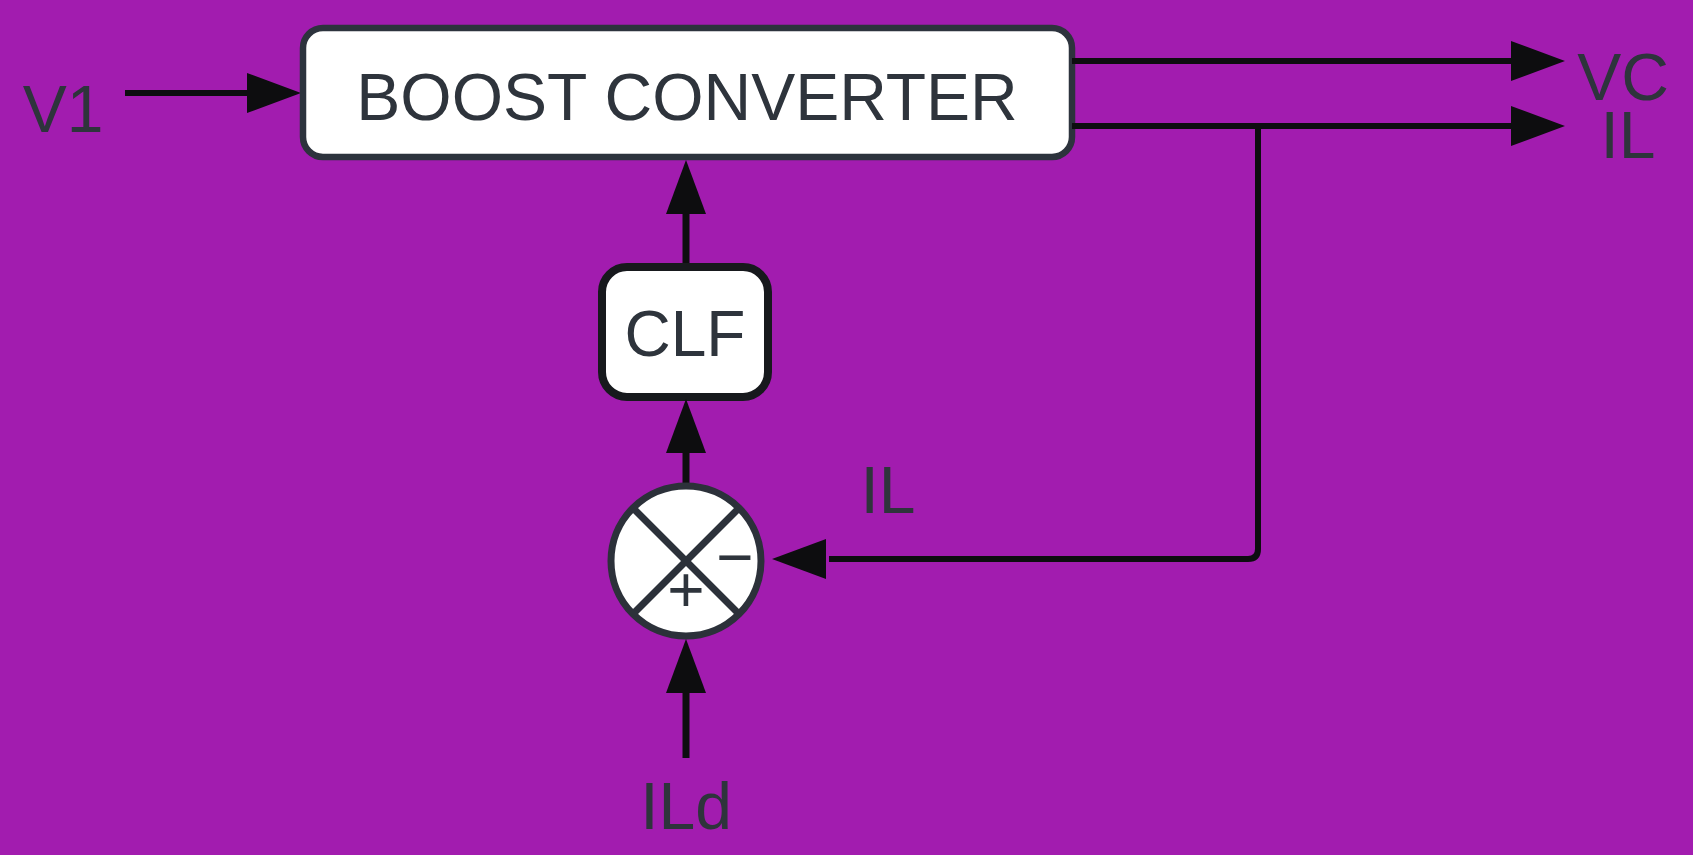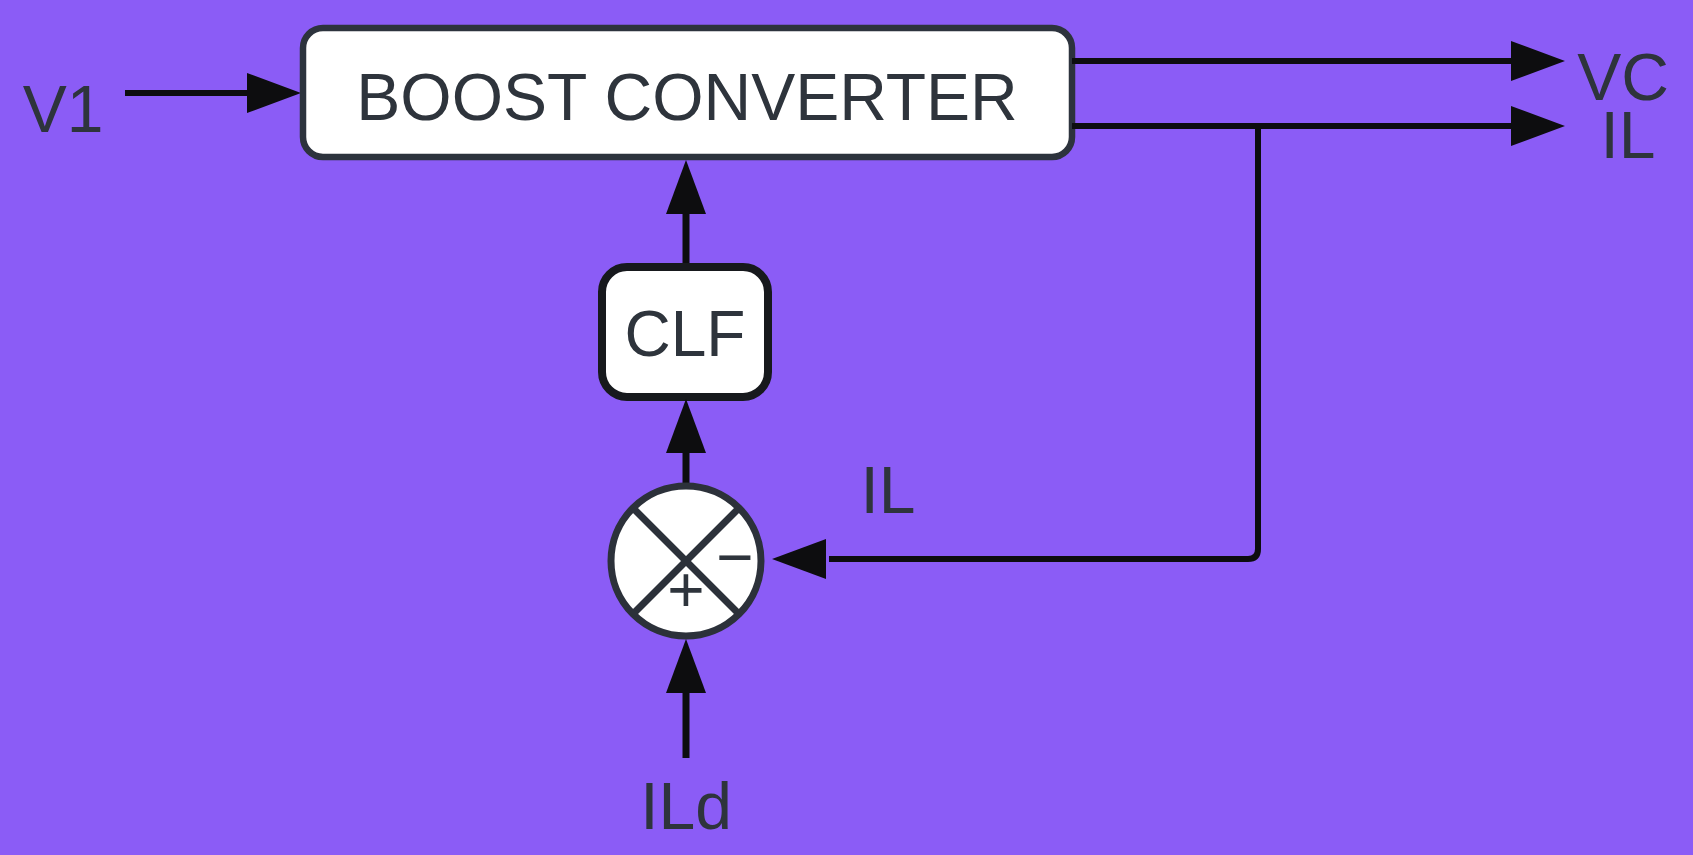--- a/index.html
+++ b/index.html
@@ -3,21 +3,21 @@
 <meta charset="utf-8">
 <style>
   html, body {
     margin: 0;
     padding: 0;
     background: #ffffff;
   }
   .page {
     width: 1693px;
     height: 855px;
-    background: #8b5cf6;
+    background: #a21caf;
     position: relative;
     overflow: hidden;
   }
   svg {
     display: block;
   }
   .lbl {
     font-family: "Liberation Sans", sans-serif;
     fill: #2e343c;
   }

